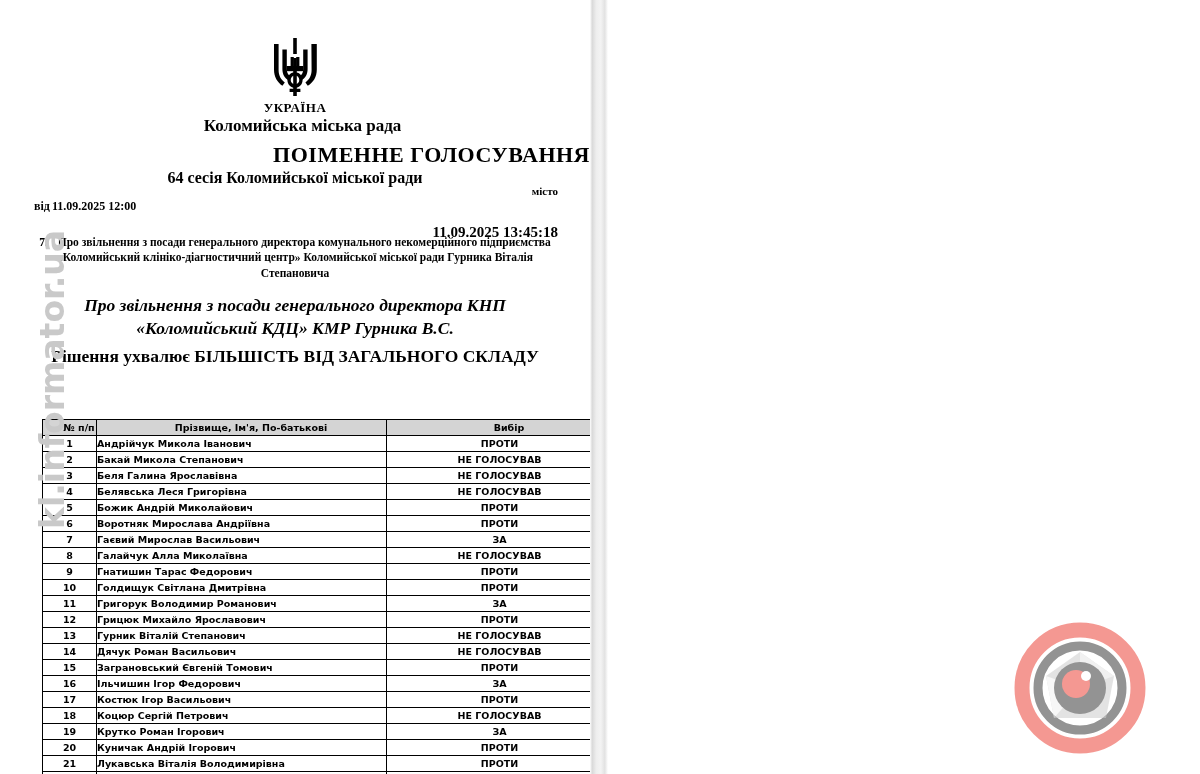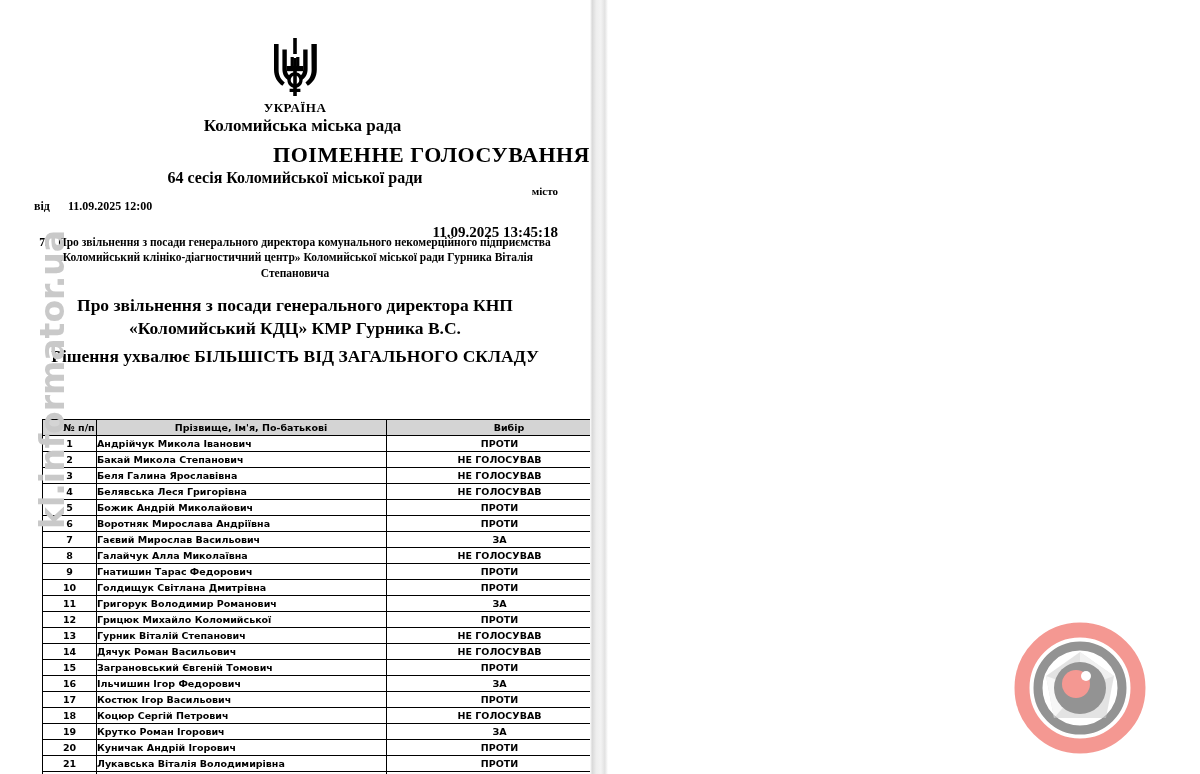--- a/index.html
+++ b/index.html
@@ -97,35 +97,35 @@
     font-size: 16px; font-weight: 700;
   }
   .ln-city {
     position: absolute; right: 32px; top: 185px;
     font-size: 11px; font-weight: 700;
   }
   .ln-from {
     position: absolute; left: 34px; top: 199px;
     font-size: 12px; font-weight: 700;
   }
-  .ln-from .lbl { margin-right: 18px; }
+  .ln-from .lbl { margin-right: 2px; }
   .ln-stamp {
     position: absolute; right: 32px; top: 224px;
     font-size: 15px; font-weight: 700;
   }
   .ln-agenda {
     position: absolute; left: 28px; right: 28px; top: 235px;
     text-align: center;
     font-size: 11.5px; font-weight: 700; line-height: 1.33;
   }
   .ln-agenda .num { margin-right: 10px; }
   .ln-question {
     position: absolute; left: 48px; right: 48px; top: 294px;
     text-align: center;
-    font-size: 17.5px; font-weight: 700; line-height: 1.33;
+    font-size: 17.5px; font-weight: 700; line-height: 1.33; font-style: italic;
   }
   .ln-rule {
     position: absolute; left: 48px; right: 48px; top: 345px;
     text-align: center;
     font-size: 17.5px; font-weight: 700; line-height: 1.33;
   }
 
   
   .vote-table {
     position: absolute;
@@ -263,21 +263,21 @@
           <td class="col-name">Голдищук Світлана Дмитрівна</td>
           <td class="col-vote">ПРОТИ</td>
         </tr>
         <tr>
           <td class="col-no">11</td>
           <td class="col-name">Григорук Володимир Романович</td>
           <td class="col-vote">ЗА</td>
         </tr>
         <tr>
           <td class="col-no">12</td>
-          <td class="col-name">Грицюк Михайло Коломийської</td>
+          <td class="col-name">Грицюк Михайло Ярославович</td>
           <td class="col-vote">ПРОТИ</td>
         </tr>
         <tr>
           <td class="col-no">13</td>
           <td class="col-name">Гурник Віталій Степанович</td>
           <td class="col-vote">НЕ ГОЛОСУВАВ</td>
         </tr>
         <tr>
           <td class="col-no">14</td>
           <td class="col-name">Дячук Роман Васильович</td>

